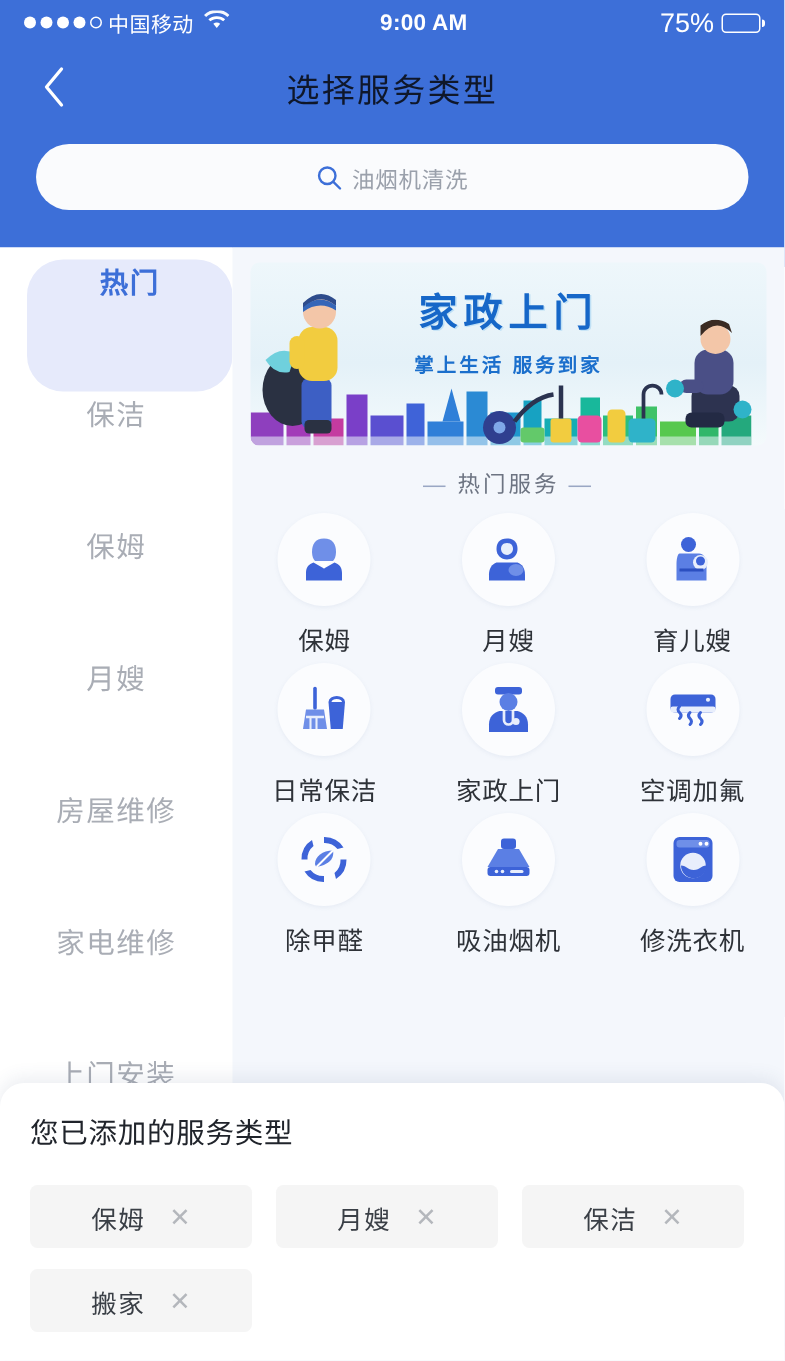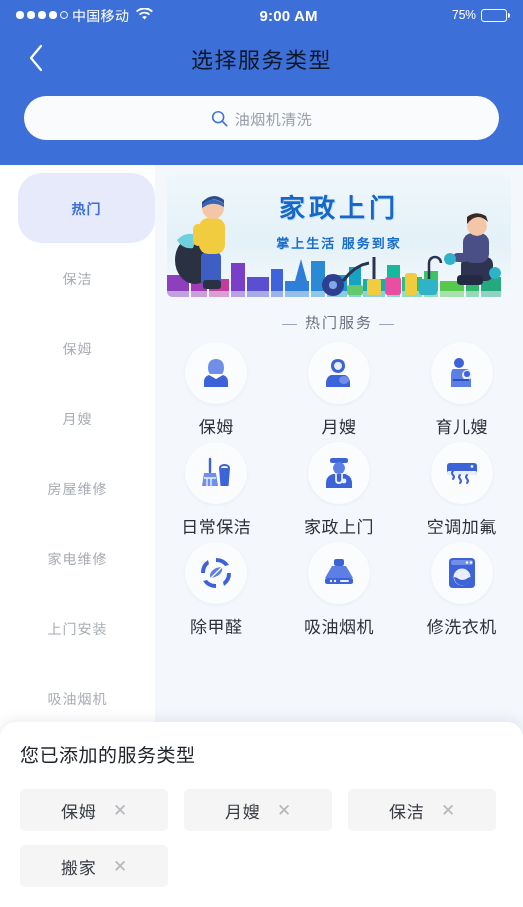--- a/index.html
+++ b/index.html
@@ -20,21 +20,21 @@
     height: 30px; display: flex; align-items: center;
     padding: 0 16px; color: #fff; font-size: 15px;
   }
   .sb-left { display: flex; align-items: center; gap: 4px; flex: 0 0 auto; }
   .dots { display: flex; align-items: center; gap: 3px; }
   .dot { width: 8px; height: 8px; border-radius: 50%; background: #fff; }
   .dot.hollow { background: transparent; border: 1.3px solid #fff; width: 8px; height: 8px; }
   .carrier { font-size: 14px; letter-spacing: .3px; }
   .wifi { margin-left: 3px; display: inline-block; }
   .sb-center { flex: 1; text-align: center; font-size: 15px; font-weight: 600; letter-spacing: .2px; }
-  .sb-right { display: flex; align-items: center; gap: 5px; font-size: 12px; margin-left: 28px; }
+  .sb-right { display: flex; align-items: center; gap: 5px; font-size: 18px; margin-left: 28px; }
   .batt {
     position: relative; width: 26px; height: 13px;
     border: 1.4px solid #fff; border-radius: 3px; padding: 1.5px;
   }
   .batt::after {
     content: ""; position: absolute; right: -4px; top: 3.5px;
     width: 2.5px; height: 5px; background: #fff; border-radius: 0 2px 2px 0;
   }
   .batt-fill { height: 100%; background: #fff; border-radius: 1px; }
 
@@ -60,22 +60,22 @@
   
   .body-area {
     position: absolute; top: 165px; left: 0; right: 0; bottom: 0;
     display: flex; background: #fff;
   }
   .sidebar {
     width: 155px; flex: 0 0 155px; background: #ffffff;
     padding-top: 8px; overflow: hidden;
   }
   .side-item {
-    height: 70px; display: flex; align-items: center; justify-content: center;
-    font-size: 14px; color: #a9adb5; letter-spacing: 1px; cursor: pointer;
+    height: 88px; display: flex; align-items: flex-start; justify-content: center;
+    font-size: 19px; color: #a9adb5; letter-spacing: 1px; cursor: pointer;
     position: relative;
   }
   .side-item.active {
     color: #3d6fd8; font-weight: 600;
     background: #e6eafb;
     border-top-right-radius: 24px; border-bottom-right-radius: 24px;
     border-top-left-radius: 24px; border-bottom-left-radius: 24px;
     margin-left: 18px;
   }
 

